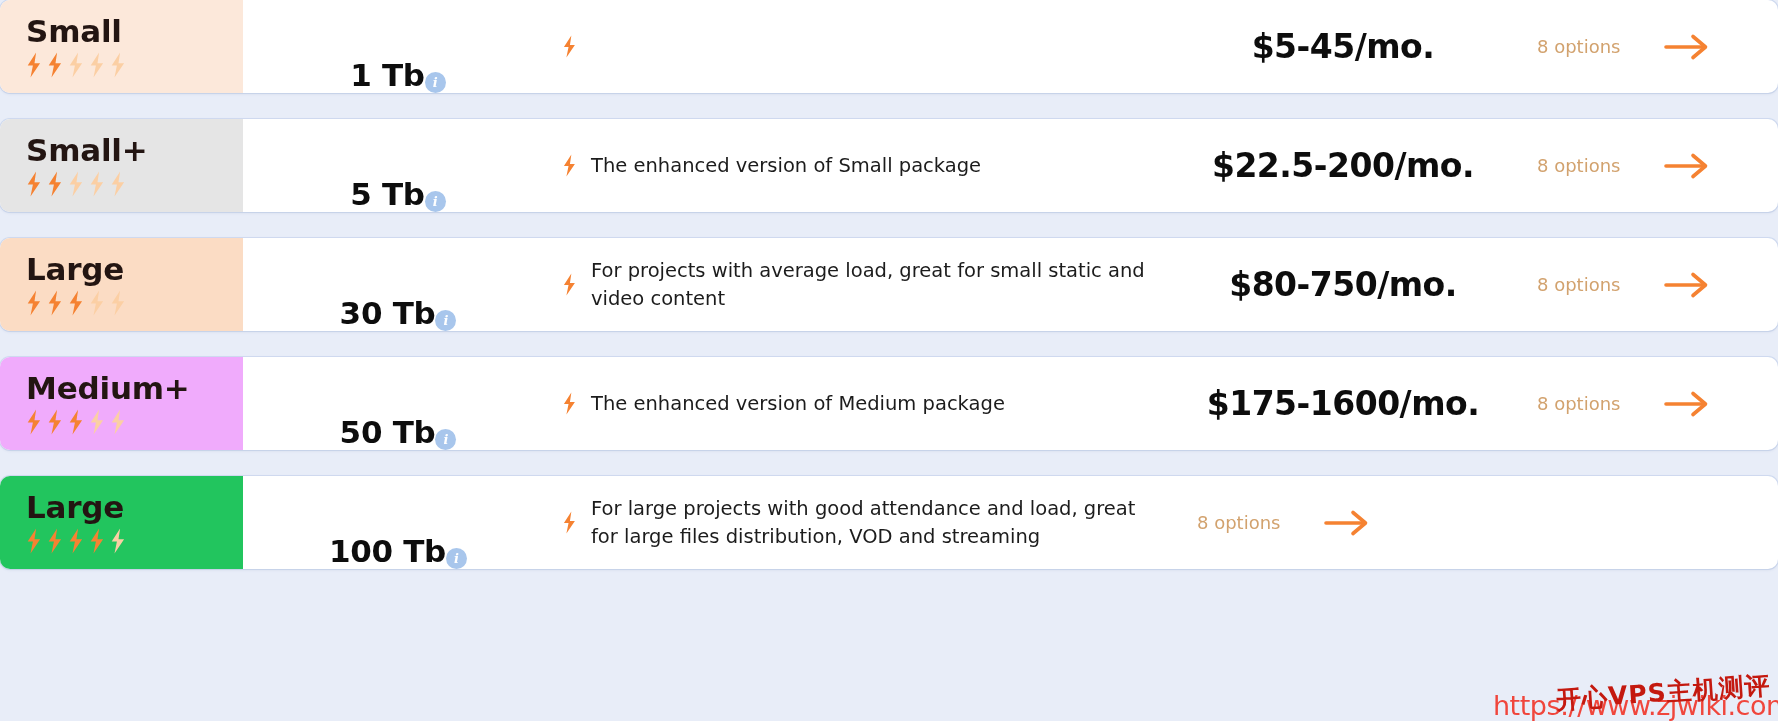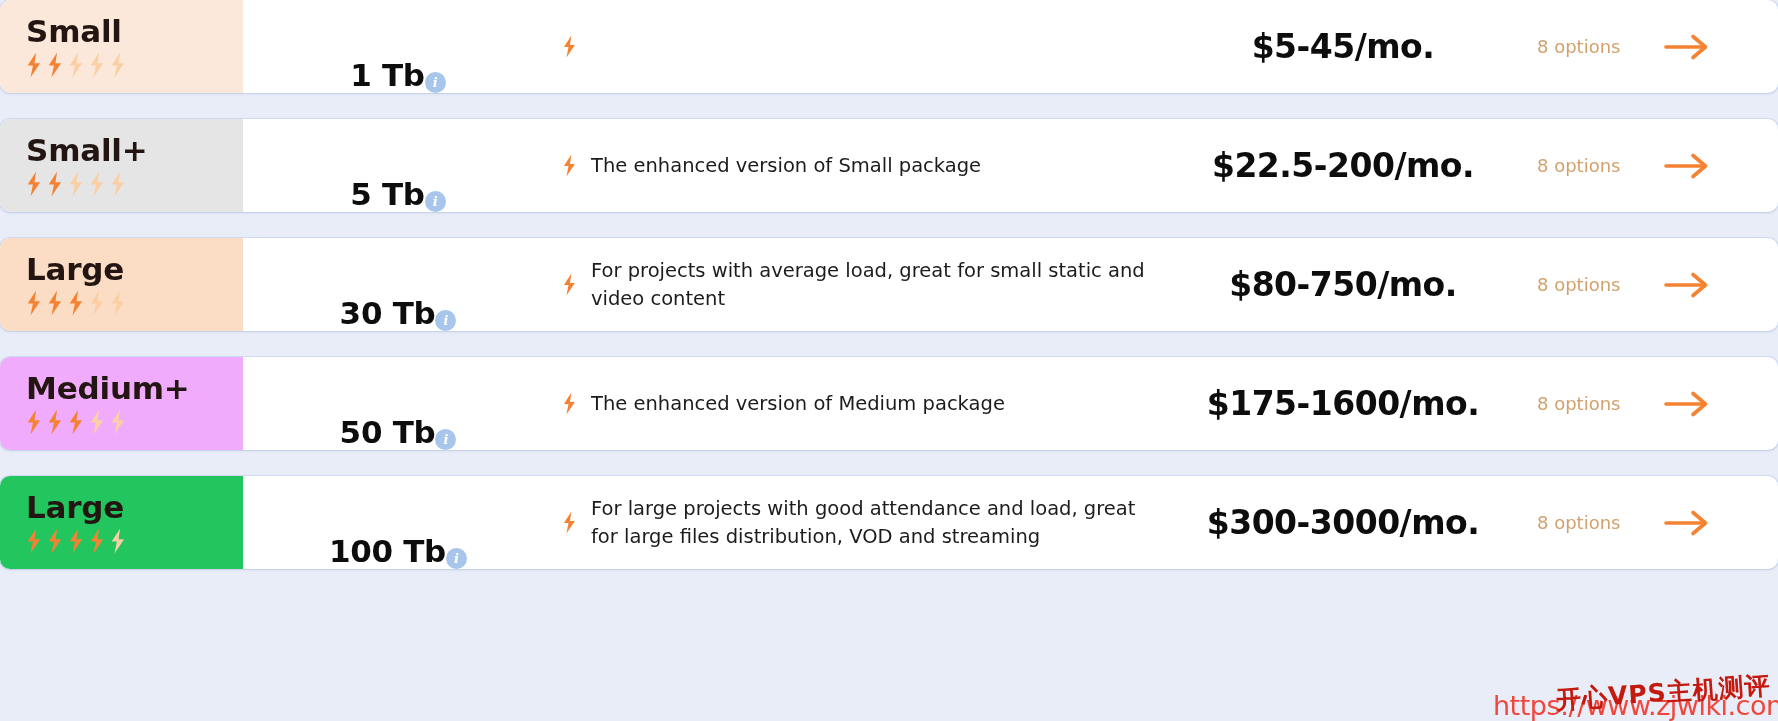--- a/index.html
+++ b/index.html
@@ -381,23 +381,20 @@
       <div class="cell-storage">
         <span class="storage-val">100 Tb</span>
         <span class="info-icon">i</span>
       </div>
       <div class="cell-desc">
         <svg class="desc-bolt" viewBox="0 0 19 26" width="17" height="23" aria-hidden="true">
           <path d="M11.6 0.6 L3.2 13.6 L8.4 13.6 L6.0 25.4 L15.6 11.2 L10.0 11.2 Z" fill="#f58232"></path>
         </svg>
         <span class="desc-text">For large projects with good attendance and load, great for large files distribution, VOD and streaming</span>
       </div>
-      <div class="cell-price">
-        <span class="price-val">$300-3000/mo.</span>
-      </div>
       <div class="cell-options">
         <span class="options-label">8 options</span>
         <span class="arrow-wrap">
           <svg viewBox="0 0 46 28" width="46" height="28">
             <path d="M2 14 H40" stroke="#f58232" stroke-width="3.6" stroke-linecap="round" fill="none"></path>
             <path d="M29 3.5 L41.5 14 L29 24.5" stroke="#f58232" stroke-width="3.6" stroke-linecap="round" stroke-linejoin="round" fill="none"></path>
           </svg>
         </span>
       </div>
     </div>

